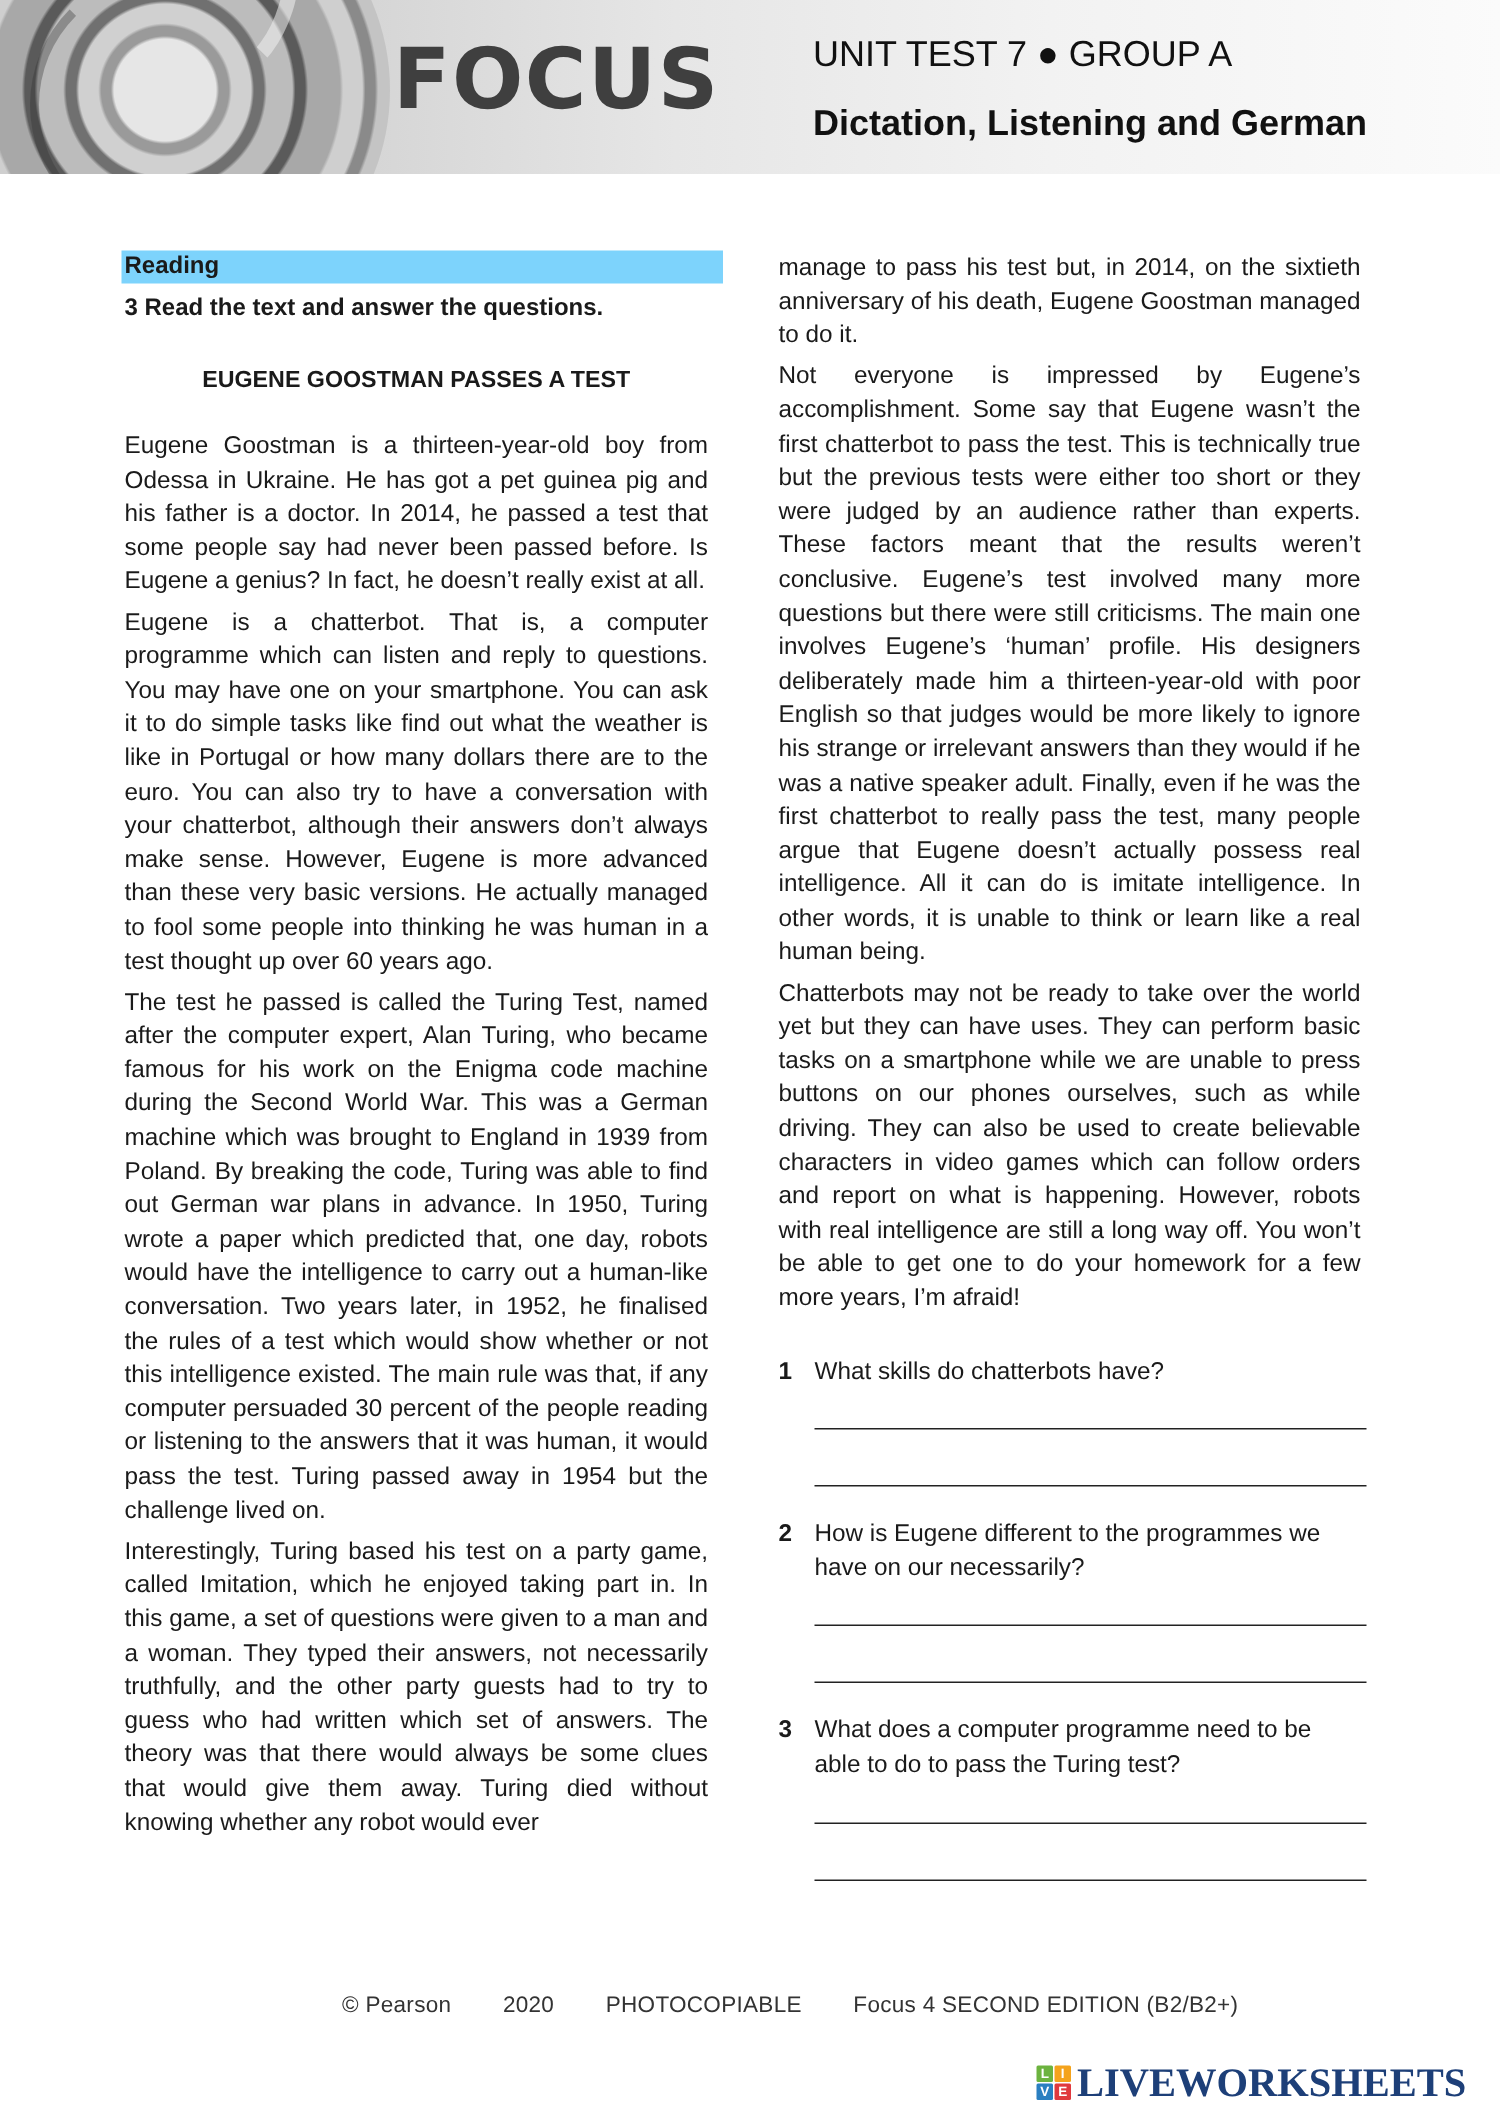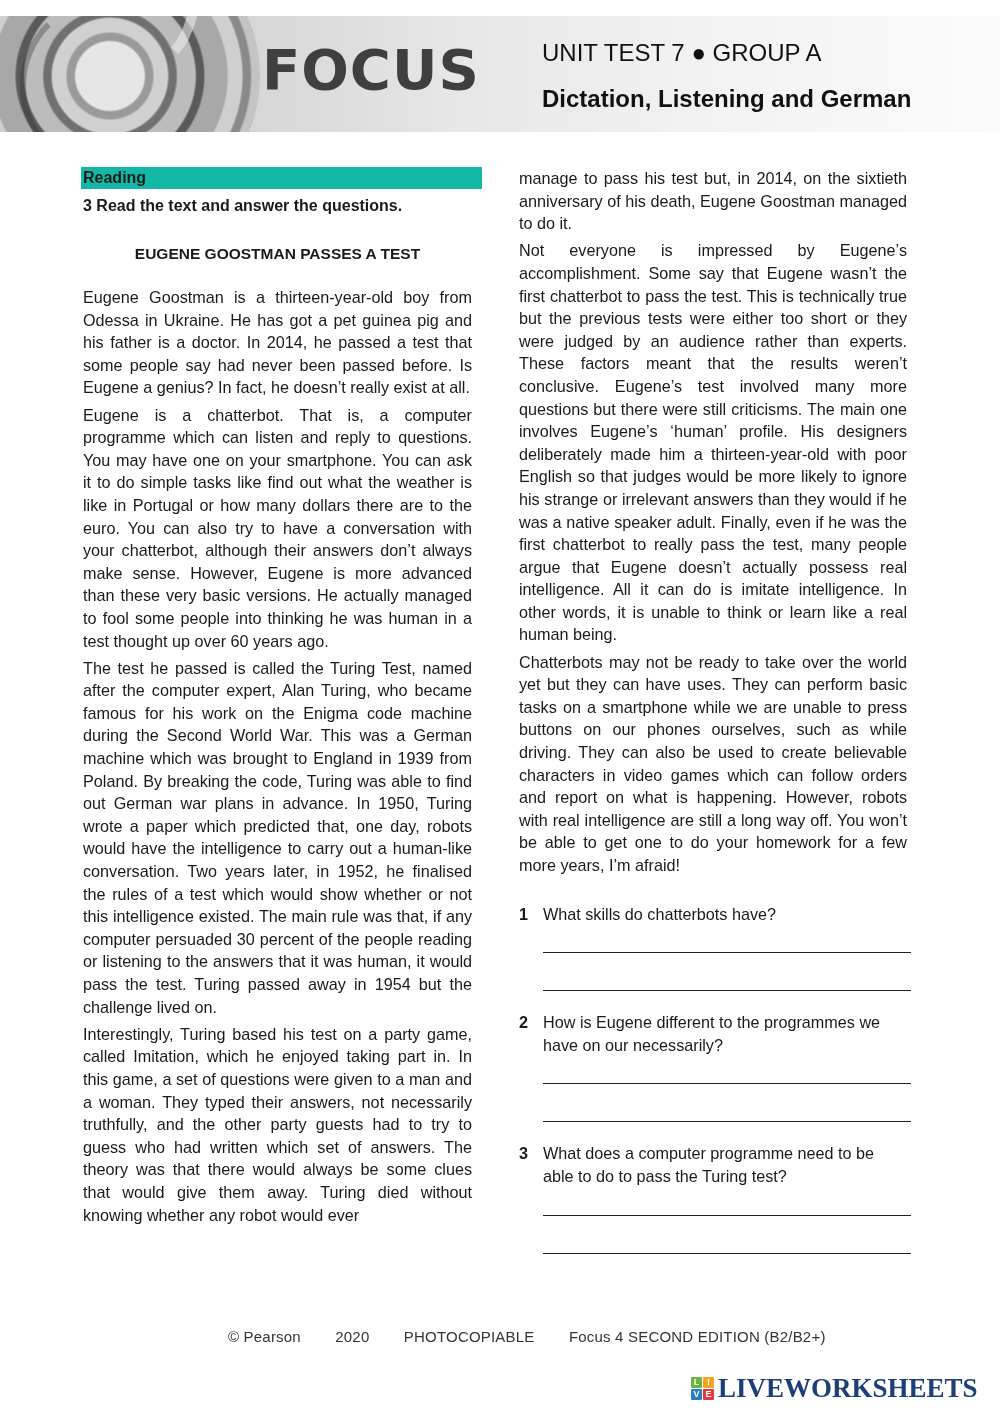--- a/index.html
+++ b/index.html
@@ -1,21 +1,21 @@
 <!DOCTYPE html>
 <html><head>
 <meta charset="utf-8">
 <style>
   * { box-sizing: border-box; margin: 0; padding: 0; }
   html, body { width: 1000px; height: 1415px; background: #ffffff; }
   body { position: relative; overflow: hidden; font-family: "Liberation Sans", "DejaVu Sans", sans-serif; color: #1a1a1a; }
 
   
   .header {
-    position: absolute; left: 0; top: 16px; width: 1000px; height: 116px;
+    position: absolute; left: 0; top: 0; width: 1000px; height: 116px;
     background: linear-gradient(90deg, #bdbdbd 0%, #d6d6d6 25%, #e6e6e6 45%, #f2f2f2 70%, #fbfbfb 100%);
     overflow: hidden;
   }
   .swirl { position: absolute; left: -40px; top: -90px; width: 300px; height: 300px; }
   .swirl .ring { position: absolute; border-radius: 50%; }
   .logo-text {
     position: absolute; left: 262px; top: 26px;
     font-family: "DejaVu Sans", sans-serif; font-size: 56px; font-weight: bold;
     color: #3f3f3f; letter-spacing: 1px; line-height: 1;
   }
@@ -27,21 +27,21 @@
     position: absolute; left: 542px; top: 71px;
     font-size: 24px; font-weight: bold; color: #111; line-height: 1;
   }
 
   
   .col { position: absolute; font-size: 16.2px; line-height: 22.6px; }
   .col-left { left: 83px; top: 167px; width: 389px; }
   .col-right { left: 519px; top: 167px; width: 388px; }
 
   .section-bar {
-    background: #14b8a6; height: 22px; width: 401px; margin-left: -2px;
+    background: #7dd3fc; height: 22px; width: 401px; margin-left: -2px;
     font-weight: bold; font-size: 16px; line-height: 22px; padding-left: 2px;
   }
   .instruction { font-weight: bold; font-size: 16px; margin-top: 6px; line-height: 22px; }
   .article-title { font-weight: bold; text-align: center; font-size: 15.5px; margin-top: 26px; margin-bottom: 21px; line-height: 22px; }
   .para { text-align: justify; margin-bottom: 4.6px; }
   .para.first-right { margin-top: 0; }
 
   
   .questions { margin-top: 26px; }
   .q { display: flex; margin-bottom: 0; }

